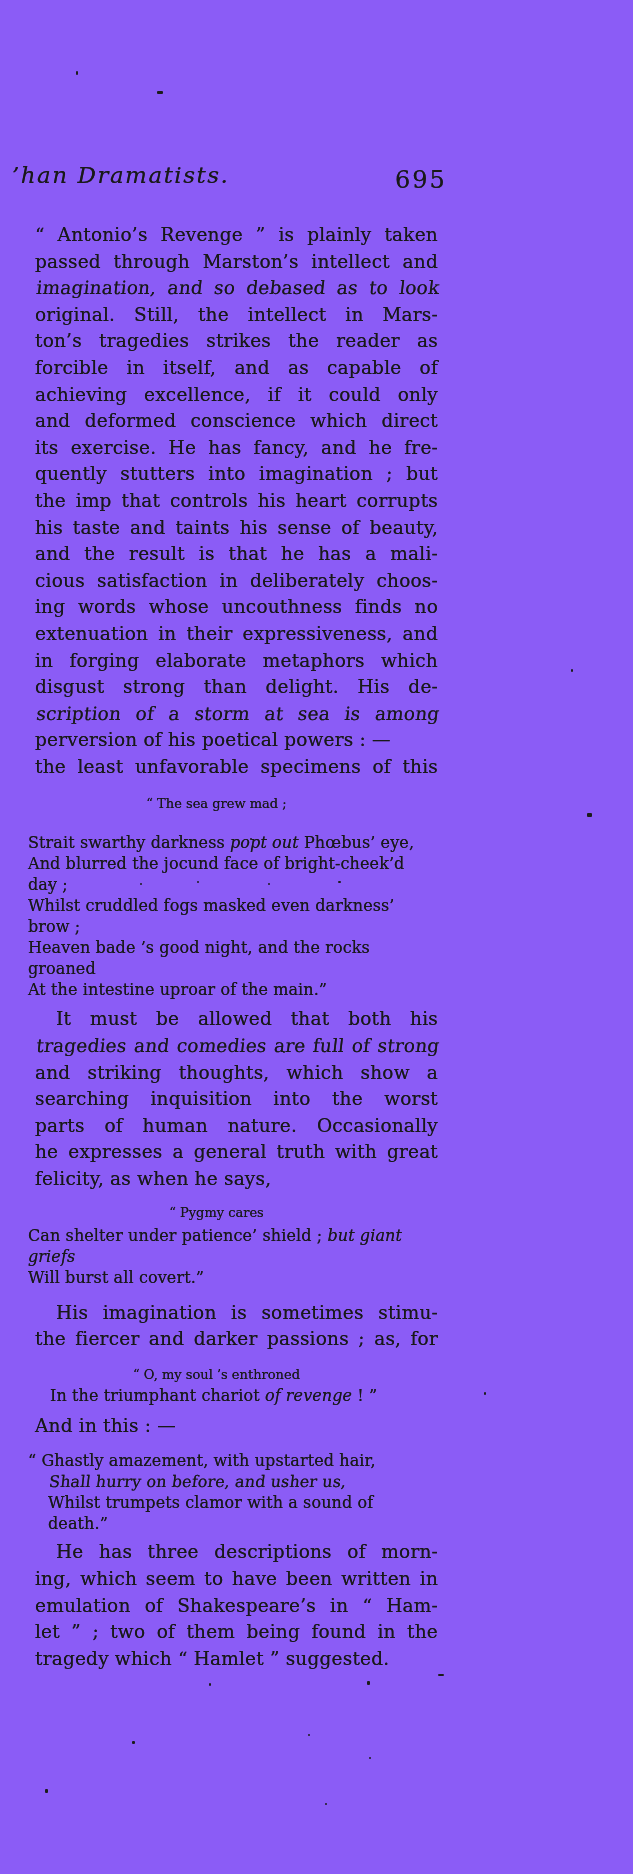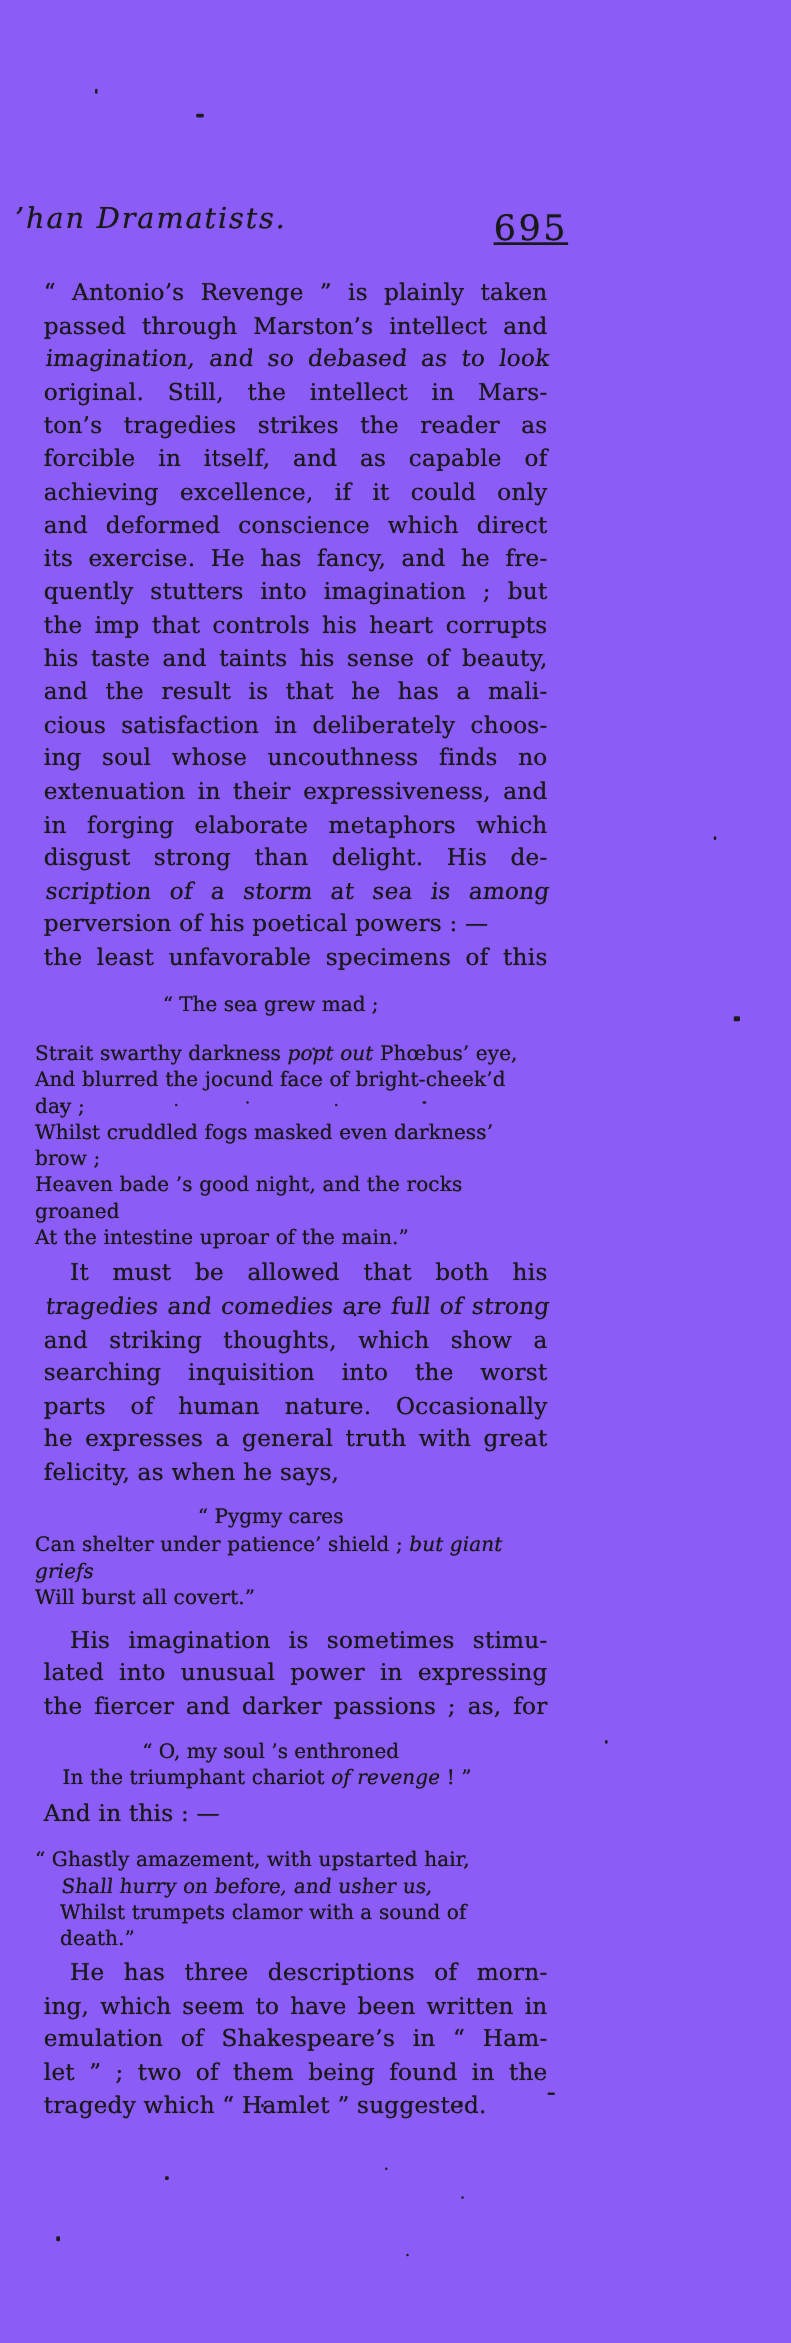--- a/index.html
+++ b/index.html
@@ -9,37 +9,36 @@
     font-family:"DejaVu Serif","Liberation Serif",serif;
     color:#191919;
   }
   .running-title{
     position:absolute;left:12px;top:162px;
     font-style:italic;font-size:23px;letter-spacing:1.5px;
     text-shadow:0 0 0.6px rgba(25,25,25,.75);
   }
   .page-number{
     position:absolute;left:395px;top:166px;
-    font-size:28px;letter-spacing:2px;
+    font-size:24px;letter-spacing:2px;
     text-shadow:0 0 0.6px rgba(25,25,25,.75);
-    text-decoration:underline;
   }
   .text-column{
     position:absolute;left:35px;top:222px;width:403px;
     text-shadow:0 0 0.55px rgba(25,25,25,.8);
   }
   .block{margin:0;}
   .para .ln{
     font-size:18.5px;line-height:26.6px;letter-spacing:.2px;
     text-align:justify;text-align-last:justify;
   }
   .para .ln.end{text-align-last:left;}
   .para .ln.ind{text-indent:21px;}
   .quote-center .ln{
-    font-size:16px;line-height:20px;text-align:center;
+    font-size:13px;line-height:20px;text-align:center;
     transform:translateX(-20px);
   }
   .verse .ln{
     font-size:16px;line-height:21px;margin-left:-7px;letter-spacing:.1px;
   }
   .ln.lean{transform:skewX(-6.5deg);transform-origin:0 100%;}
   .it{font-style:italic;}
   .speck{position:absolute;background:#1c1c1c;border-radius:1px;}
 </style>
 </head>
@@ -57,21 +56,21 @@
         <div class="ln"><span>ton’s tragedies strikes the reader as</span></div>
         <div class="ln"><span>forcible in itself, and as capable of</span></div>
         <div class="ln"><span>achieving excellence, if it could only</span></div>
         <div class="ln"><span>and deformed conscience which direct</span></div>
         <div class="ln"><span>its exercise. He has fancy, and he fre-</span></div>
         <div class="ln"><span>quently stutters into imagination ; but</span></div>
         <div class="ln"><span>the imp that controls his heart corrupts</span></div>
         <div class="ln"><span>his taste and taints his sense of beauty,</span></div>
         <div class="ln"><span>and the result is that he has a mali-</span></div>
         <div class="ln"><span>cious satisfaction in deliberately choos-</span></div>
-        <div class="ln"><span>ing soul whose uncouthness finds no</span></div>
+        <div class="ln"><span>ing words whose uncouthness finds no</span></div>
         <div class="ln"><span>extenuation in their expressiveness, and</span></div>
         <div class="ln"><span>in forging elaborate metaphors which</span></div>
         <div class="ln"><span>disgust strong than delight. His de-</span></div>
         <div class="ln lean"><span>scription of a storm at sea is among</span></div>
         <div class="ln end"><span>perversion of his poetical powers : —</span></div>
         <div class="ln"><span>the least unfavorable specimens of this</span></div>
       </div>
       <div class="block quote-center" style="margin-top: 14px;">
         <div class="ln"><span>“ The sea grew mad ;</span></div>
       </div>
@@ -93,21 +92,20 @@
       </div>
       <div class="block quote-center" style="margin-top: 10px;">
         <div class="ln"><span>“ Pygmy cares</span></div>
       </div>
       <div class="block verse" style="margin-top: 2px;">
         <div class="ln"><span>Can shelter under patience’ shield ; </span><span class="it">but giant griefs</span></div>
         <div class="ln"><span>Will burst all covert.”</span></div>
       </div>
       <div class="block para" style="margin-top: 12px;">
         <div class="ln ind"><span>His imagination is sometimes stimu-</span></div>
-        <div class="ln"><span>lated into unusual power in expressing</span></div>
         <div class="ln"><span>the fiercer and darker passions ; as, for</span></div>
       </div>
       <div class="block quote-center" style="margin-top: 12px;">
         <div class="ln"><span>“ O, my soul ’s enthroned</span></div>
       </div>
       <div class="block verse" style="margin-top: 0px;">
         <div class="ln" style="margin-left: 15px;"><span>In the triumphant chariot </span><span class="it">of revenge</span><span> ! ”</span></div>
       </div>
       <div class="block para" style="margin-top: 7px;">
         <div class="ln end"><span>And in this : —</span></div>

